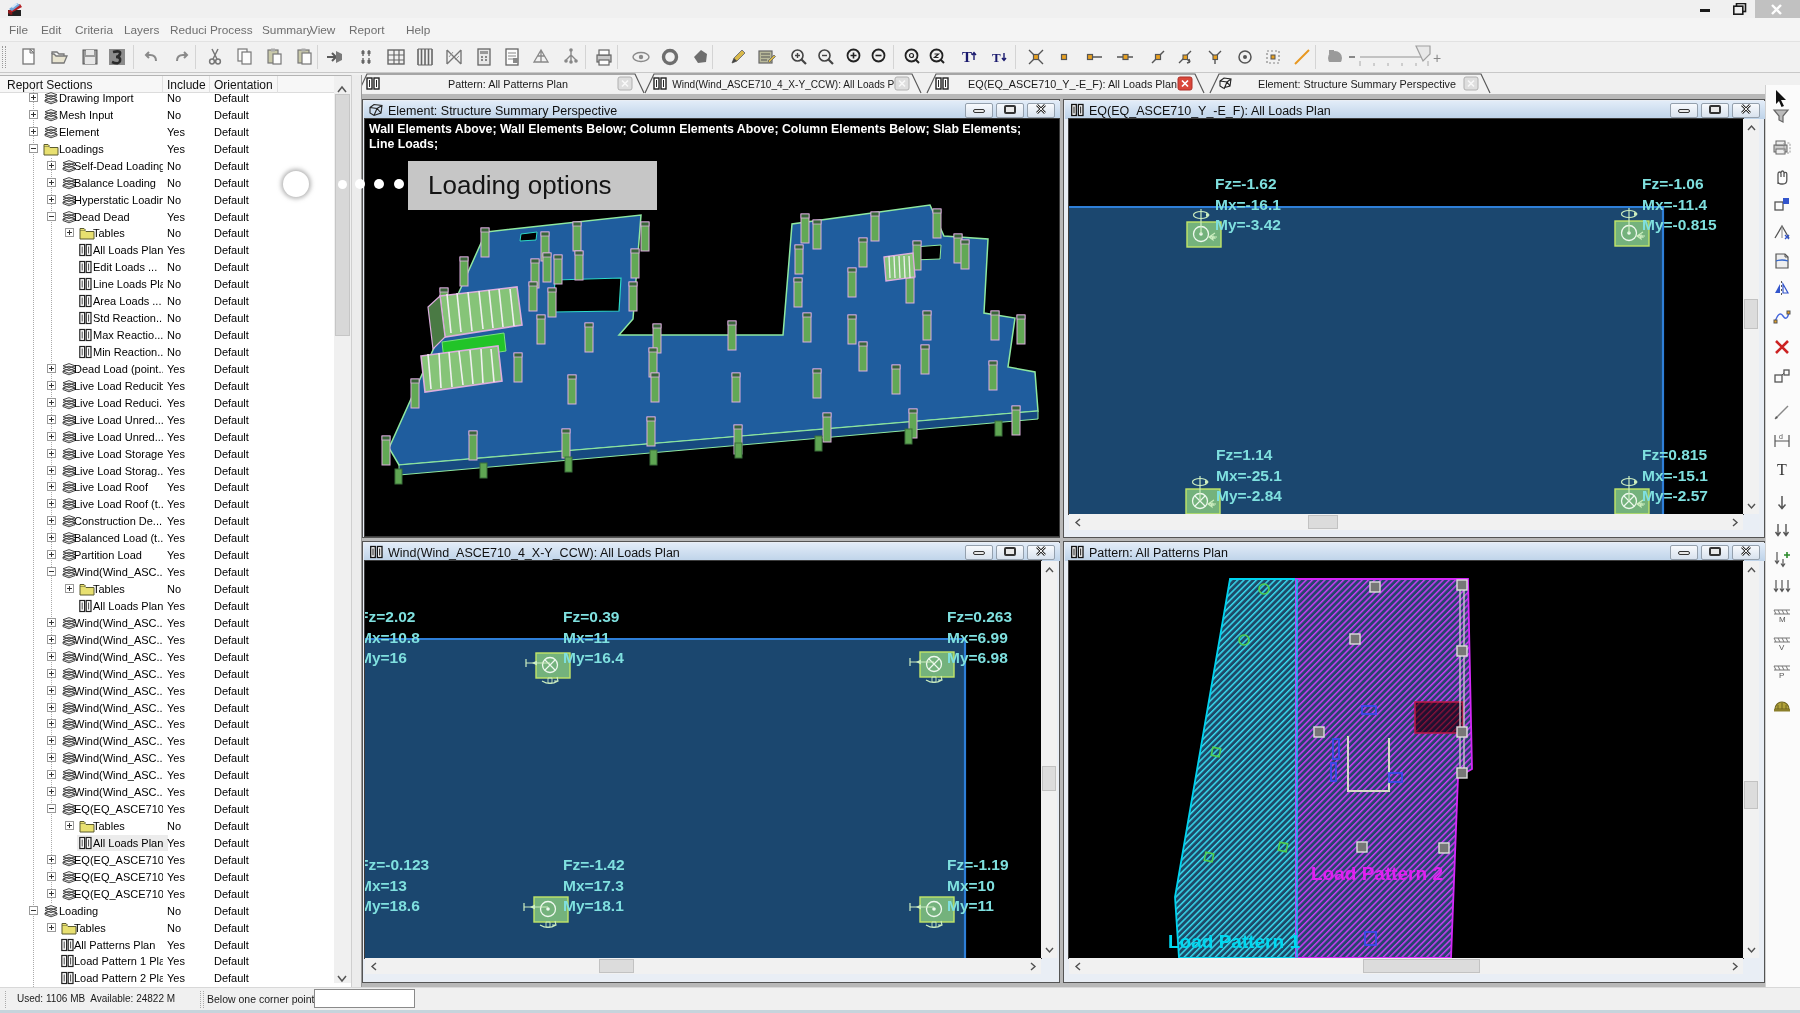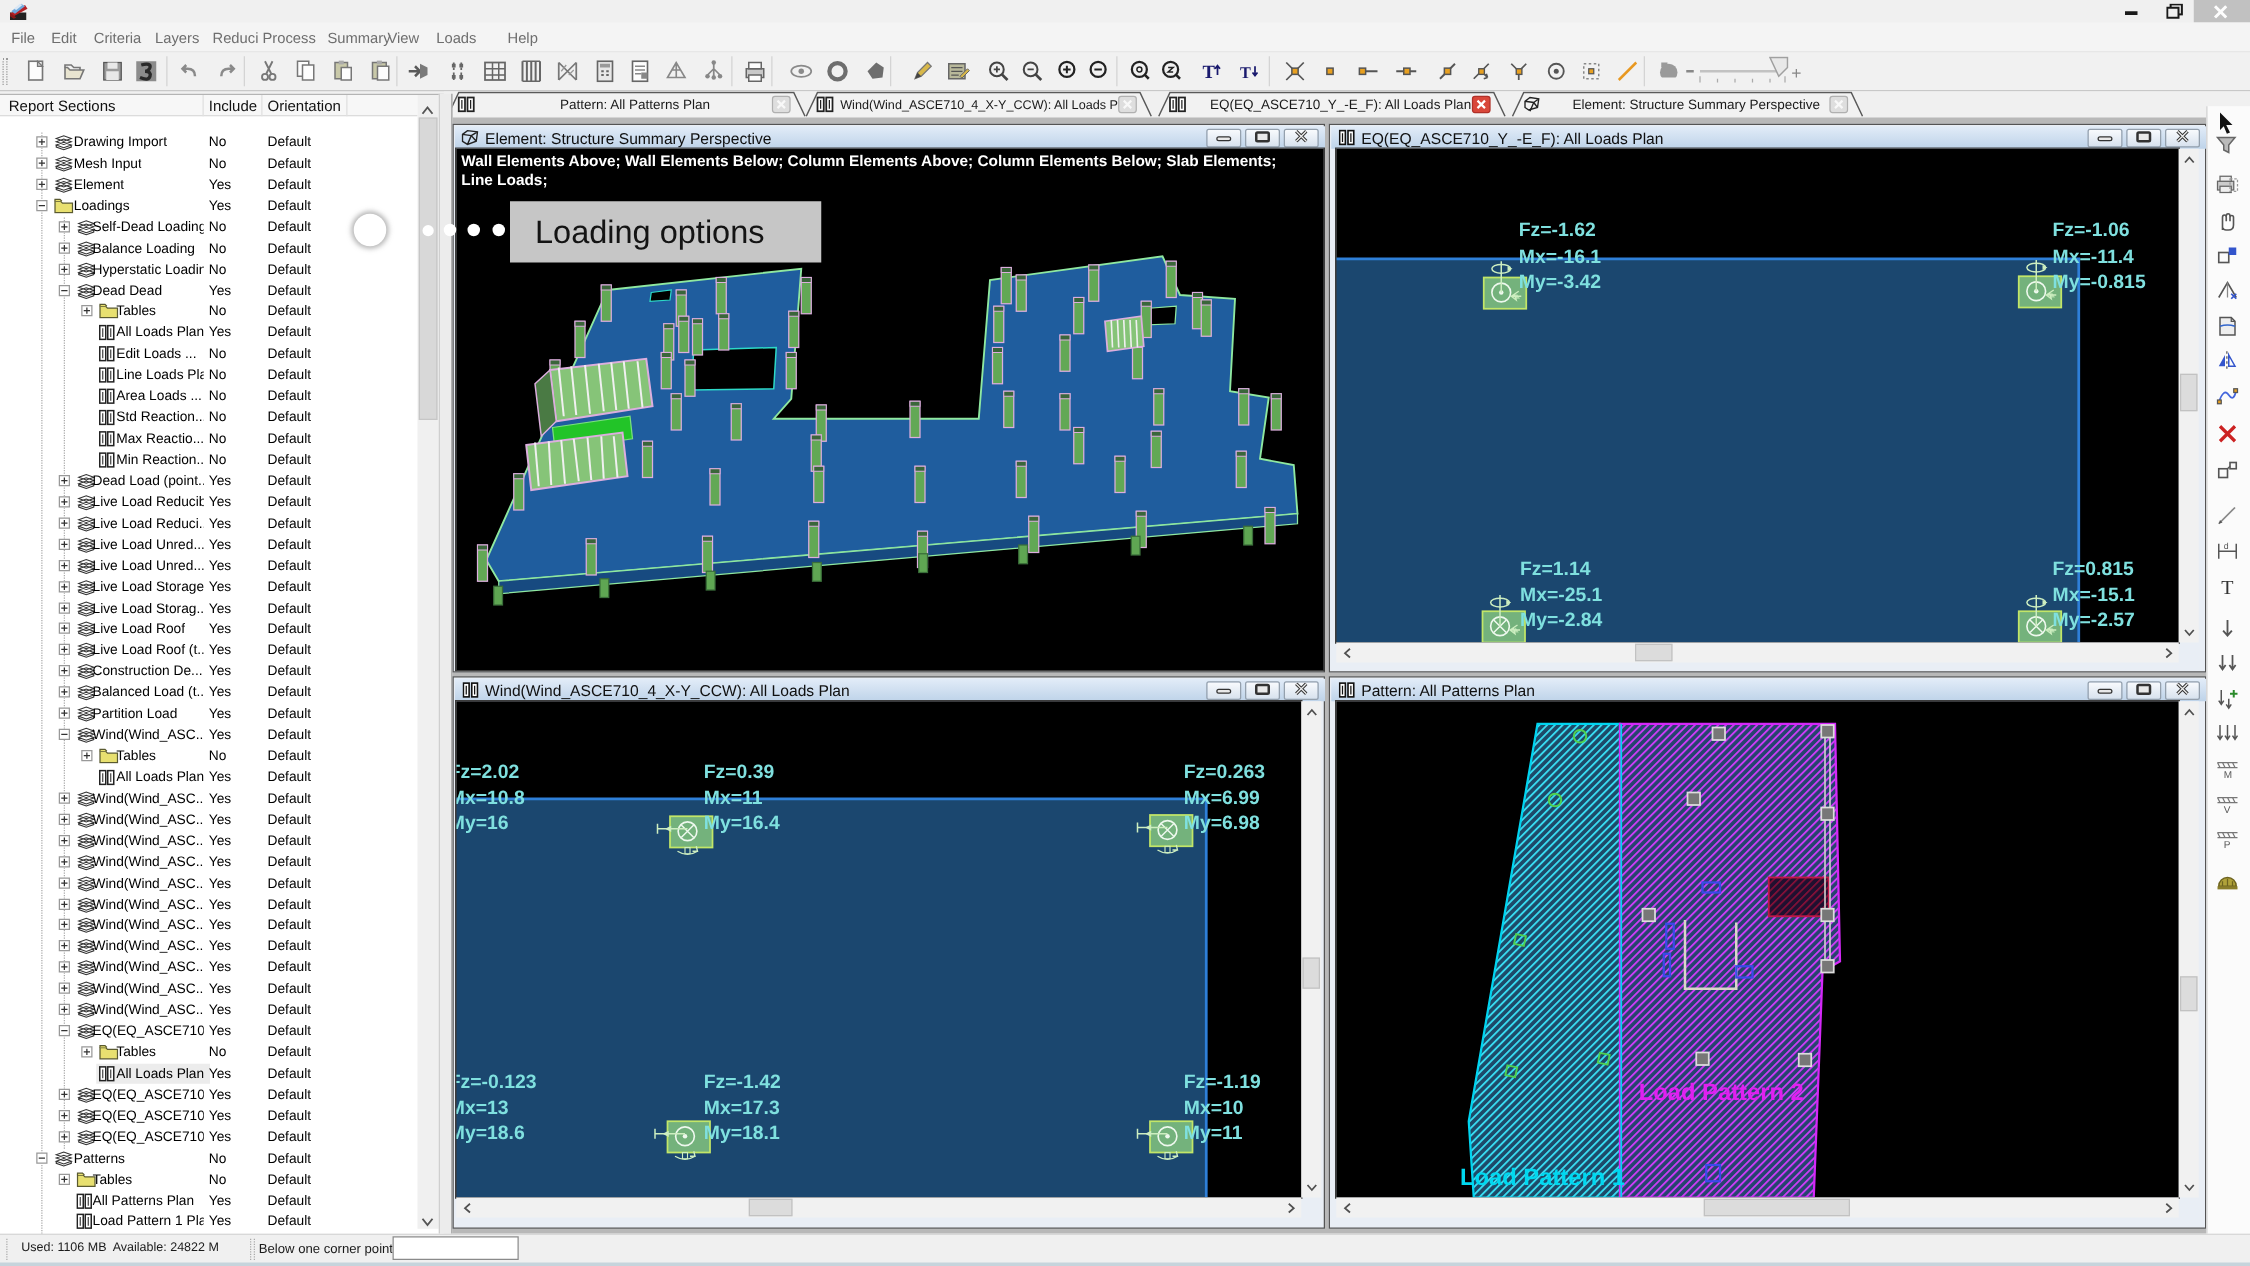--- a/index.html
+++ b/index.html
@@ -27,21 +27,21 @@
 </div>
 <div class="abs" style="left:0;top:18px;width:1800px;height:24px;background:#f4f4f4;border-bottom:1px solid #e2e2e2">
     <div class="abs" style="left:9px;top:5px;font-size:11.8px;color:#6e6e6e">File</div>
     <div class="abs" style="left:41px;top:5px;font-size:11.8px;color:#6e6e6e">Edit</div>
     <div class="abs" style="left:75px;top:5px;font-size:11.8px;color:#6e6e6e">Criteria</div>
     <div class="abs" style="left:124px;top:5px;font-size:11.8px;color:#6e6e6e">Layers</div>
     <div class="abs" style="left:170px;top:5px;font-size:11.8px;color:#6e6e6e">Reduci</div>
     <div class="abs" style="left:210px;top:5px;font-size:11.8px;color:#6e6e6e">Process</div>
     <div class="abs" style="left:262px;top:5px;font-size:11.8px;color:#6e6e6e">Summary</div>
     <div class="abs" style="left:310px;top:5px;font-size:11.8px;color:#6e6e6e">View</div>
-    <div class="abs" style="left:349px;top:5px;font-size:11.8px;color:#6e6e6e">Loads</div>
+    <div class="abs" style="left:349px;top:5px;font-size:11.8px;color:#6e6e6e">Report</div>
     <div class="abs" style="left:406px;top:5px;font-size:11.8px;color:#6e6e6e">Help</div>
   </div>
 <div class="abs" style="left:0;top:42px;width:1800px;height:31px;background:#f1f1f1;border-bottom:1px solid #c8c8c8">
     <div class="abs" style="left:2px;top:4px;width:1px;height:22px;border-left:1px dotted #999"></div>
     <div class="abs" style="left:5px;top:4px;width:1px;height:22px;border-left:1px dotted #999"></div>
   </div>
 <div class="abs" style="left:0;top:42px;width:1800px;height:31px">
     <div class="abs" style="left:133px;top:3px;width:1px;height:24px;background:#d4d4d4"></div>
     <div class="abs" style="left:195px;top:3px;width:1px;height:24px;background:#d4d4d4"></div>
     <div class="abs" style="left:317px;top:3px;width:1px;height:24px;background:#d4d4d4"></div>
@@ -288,21 +288,21 @@
   </svg>
 <div class="abs" style="left:0;top:75px;width:355px;height:912px;background:#fff;border-top:1px solid #b4b4b4">
     <div class="abs" style="left:0;top:0;width:334px;height:17px;background:#f7f7f7;border-bottom:1px solid #dcdcdc">
       <div class="abs" style="left:7px;top:2px;font-size:12px;color:#111">Report Sections</div>
       <div class="abs" style="left:167px;top:2px;font-size:12px;color:#111">Include</div>
       <div class="abs" style="left:214px;top:2px;font-size:12px;color:#111">Orientation</div>
       <div class="abs" style="left:162px;top:0;width:1px;height:17px;background:#e0e0e0"></div>
       <div class="abs" style="left:209px;top:0;width:1px;height:17px;background:#e0e0e0"></div>
       <div class="abs" style="left:277px;top:0;width:1px;height:17px;background:#e0e0e0"></div>
     </div>
-    <div class="abs" style="left:0;top:16px;width:334px;height:912px;overflow:hidden">
+    <div class="abs" style="left:0;top:0;width:334px;height:912px;overflow:hidden">
       <div class="abs" style="left:33px;top:14px;width:1px;height:897px;border-left:1px dotted #aaa"></div>
       <div class="abs" style="left:51px;top:82px;width:1px;height:745px;border-left:1px dotted #aaa"></div>
       <div class="abs" style="left:29px;top:17.0px;width:9px;height:9px;border:1px solid #999;background:#fff"></div>
       <div class="abs" style="left:31px;top:21.0px;width:5px;height:1px;background:#333"></div>
       <div class="abs" style="left:33px;top:19.0px;width:1px;height:5px;background:#333"></div>
       <div class="abs" style="left:43px;top:15.0px"><svg width="16" height="14" viewBox="0 0 16 14">
           <path d="M2 3.8 L8 1.6 L14 3.8 L8 6 Z M2 6.4 L8 4.2 L14 6.4 L8 8.6 Z M2 9 L8 6.8 L14 9 L8 11.2 Z M2 9 L2 10.6 L8 12.8 L14 10.6 L14 9" fill="#fdfdfd" stroke="#333" stroke-width="0.9"></path>
         </svg></div>
       <div class="abs" style="left:59px;top:16.0px;font-size:11px;color:#000;white-space:nowrap;max-width:104px;overflow:hidden">Drawing Import</div>
       <div class="abs" style="left:167px;top:16.0px;font-size:11px;color:#000">No</div>
@@ -720,21 +720,21 @@
           <path d="M2 3.8 L8 1.6 L14 3.8 L8 6 Z M2 6.4 L8 4.2 L14 6.4 L8 8.6 Z M2 9 L8 6.8 L14 9 L8 11.2 Z M2 9 L2 10.6 L8 12.8 L14 10.6 L14 9" fill="#fdfdfd" stroke="#333" stroke-width="0.9"></path>
         </svg></div>
       <div class="abs" style="left:74px;top:811.7px;font-size:11px;color:#000;white-space:nowrap;max-width:89px;overflow:hidden">EQ(EQ_ASCE710...</div>
       <div class="abs" style="left:167px;top:811.7px;font-size:11px;color:#000">Yes</div>
       <div class="abs" style="left:214px;top:811.7px;font-size:11px;color:#000">Default</div>
       <div class="abs" style="left:29px;top:829.6px;width:9px;height:9px;border:1px solid #999;background:#fff"></div>
       <div class="abs" style="left:31px;top:833.6px;width:5px;height:1px;background:#333"></div>
       <div class="abs" style="left:43px;top:827.6px"><svg width="16" height="14" viewBox="0 0 16 14">
           <path d="M2 3.8 L8 1.6 L14 3.8 L8 6 Z M2 6.4 L8 4.2 L14 6.4 L8 8.6 Z M2 9 L8 6.8 L14 9 L8 11.2 Z M2 9 L2 10.6 L8 12.8 L14 10.6 L14 9" fill="#fdfdfd" stroke="#333" stroke-width="0.9"></path>
         </svg></div>
-      <div class="abs" style="left:59px;top:828.6px;font-size:11px;color:#000;white-space:nowrap;max-width:104px;overflow:hidden">Patterns</div>
+      <div class="abs" style="left:59px;top:828.6px;font-size:11px;color:#000;white-space:nowrap;max-width:104px;overflow:hidden">Loading</div>
       <div class="abs" style="left:167px;top:828.6px;font-size:11px;color:#000">No</div>
       <div class="abs" style="left:214px;top:828.6px;font-size:11px;color:#000">Default</div>
       <div class="abs" style="left:47px;top:846.6px;width:9px;height:9px;border:1px solid #999;background:#fff"></div>
       <div class="abs" style="left:49px;top:850.6px;width:5px;height:1px;background:#333"></div>
       <div class="abs" style="left:51px;top:848.6px;width:1px;height:5px;background:#333"></div>
       <div class="abs" style="left:61px;top:844.6px"><svg width="16" height="13" viewBox="0 0 16 13">
           <path d="M1 3 L1 12 L15 12 L15 4.5 L7 4.5 L5.5 3 Z" fill="#e8e070" stroke="#5a5a30" stroke-width="1"></path>
           <path d="M1 3 L1 1.5 L5 1.5 L6.5 3" fill="#e8e070" stroke="#5a5a30" stroke-width="1"></path>
         </svg></div>
       <div class="abs" style="left:74px;top:845.6px;font-size:11px;color:#000;white-space:nowrap;max-width:89px;overflow:hidden">Tables</div>

